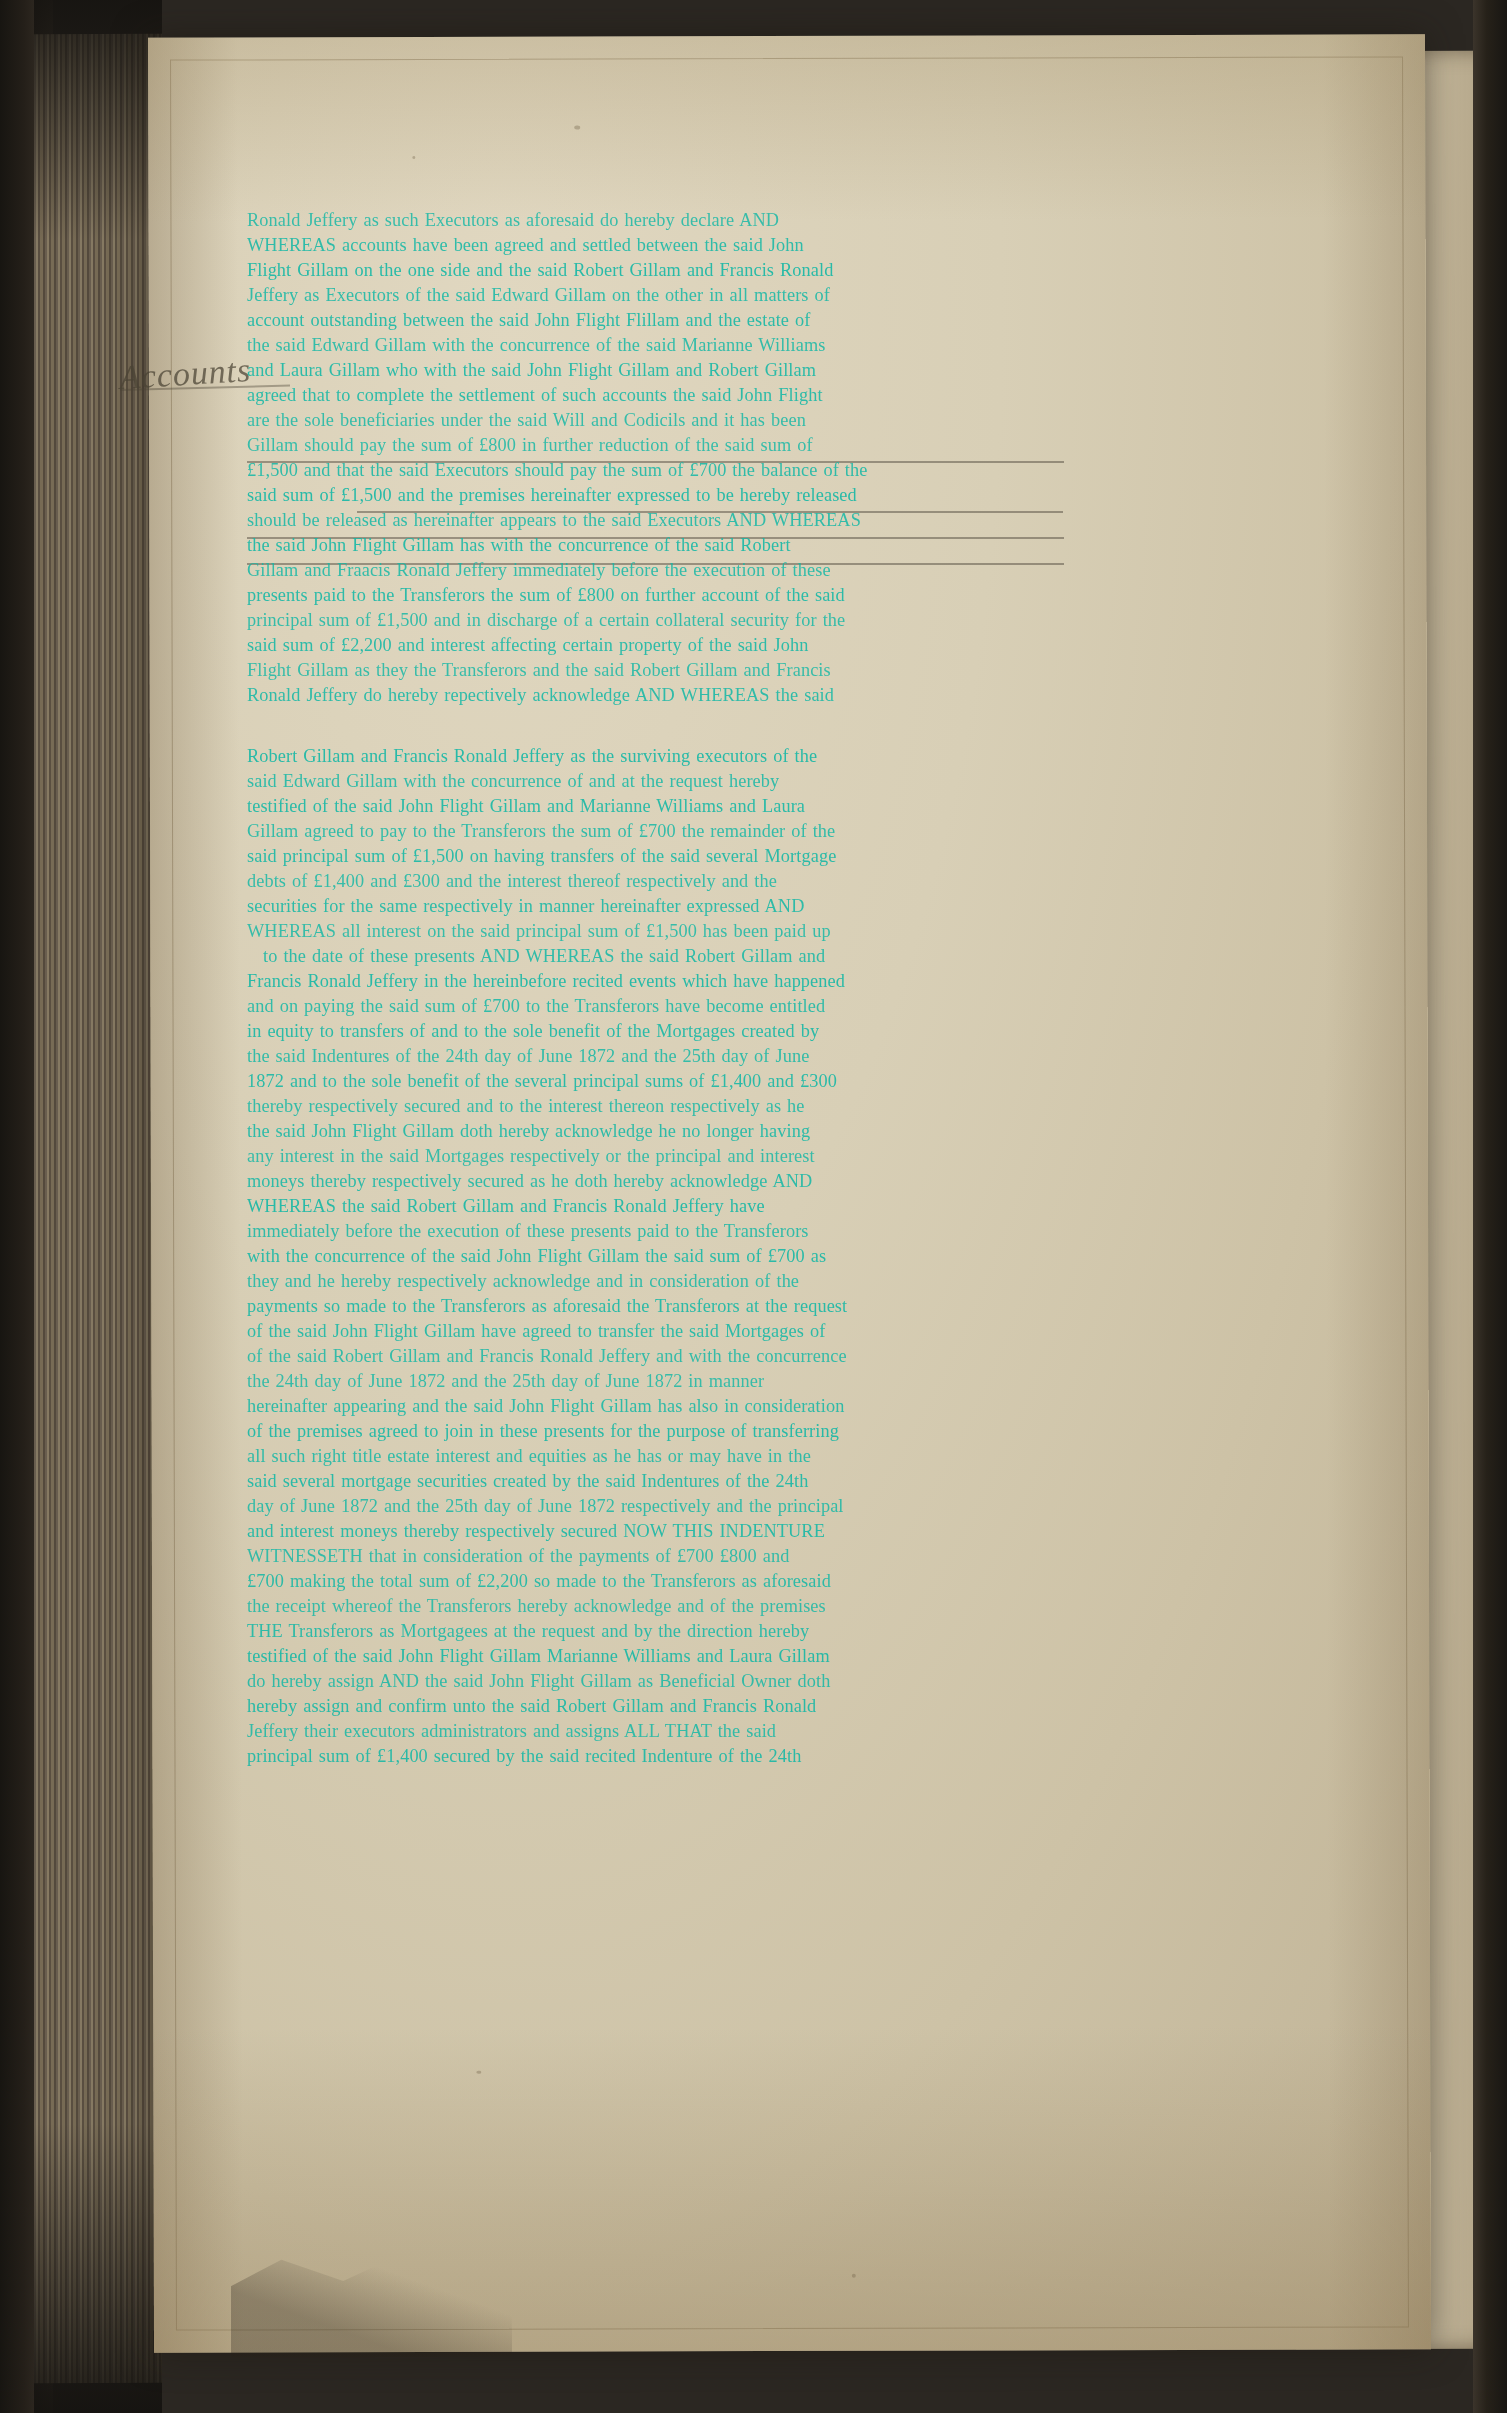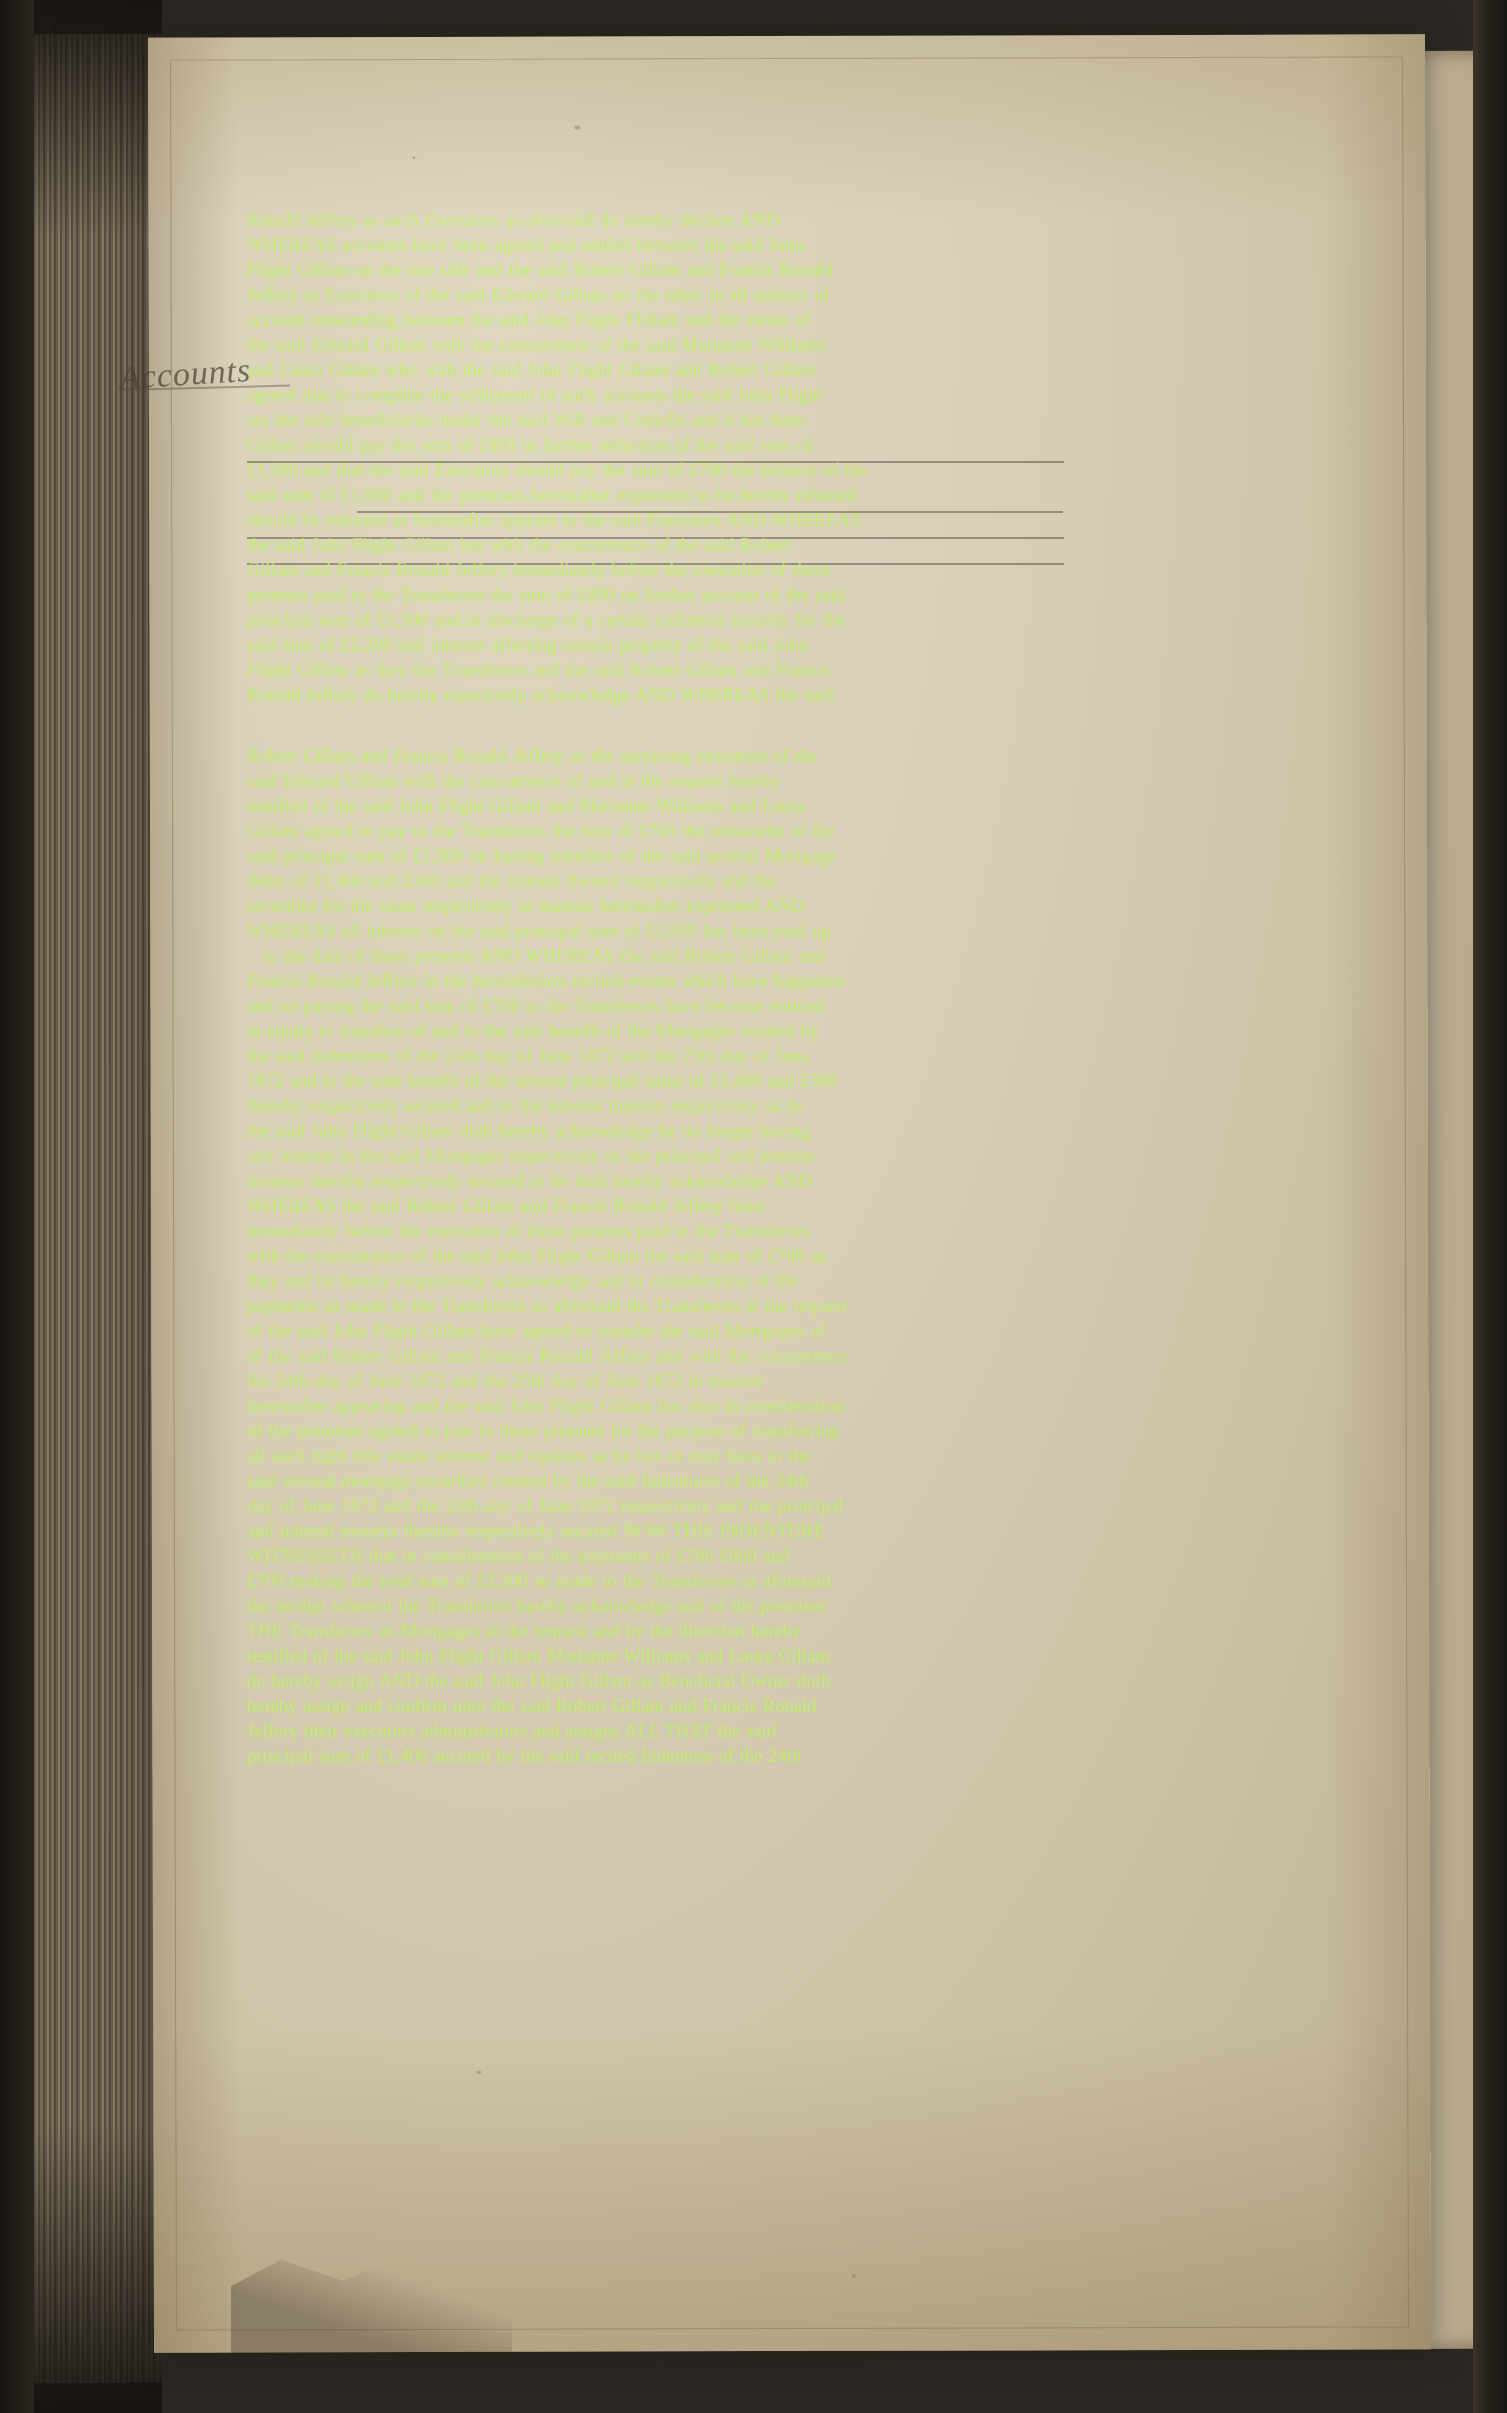--- a/index.html
+++ b/index.html
@@ -125,21 +125,21 @@
     clip-path: polygon(0% 40%, 18% 18%, 40% 36%, 62% 12%, 84% 40%, 100% 26%, 100% 100%, 0% 100%);
     opacity: .55;
   }
 
   
   .textblock {
     position: absolute;
     left: 247px;
     top: 208px;
     width: 821px;
-    color: #bef264;
+    color: #14b8a6;
     font-family: "Liberation Serif", serif;
     font-size: 18.3px;
     line-height: 25px;
     text-align: justify;
     text-justify: inter-word;
     letter-spacing: 0.1px;
     word-spacing: 1.3px;
     text-rendering: optimizeLegibility;
   }
   .textblock .line { display: block; white-space: nowrap; }
@@ -295,21 +295,21 @@
       <span class="line" style="transform: translateY(0.3px); opacity: 0.88;">the  24th  day  of  June  1872  and  the  25th  day  of  June  1872  in  manner</span>
       <span class="line" style="transform: translateY(-0.2px); opacity: 0.92;">hereinafter appearing and the said John Flight Gillam has also in consideration</span>
       <span class="line" style="transform: translateY(0px); opacity: 0.96;">of  the  premises  agreed  to  join  in  these presents for the purpose of transferring</span>
       <span class="line" style="transform: translateY(0.2px); opacity: 0.91;">all  such  right  title  estate  interest  and equities as he has or may have in the</span>
       <span class="line" style="transform: translateY(-0.3px); opacity: 0.95;">said  several  mortgage  securities  created  by  the  said  Indentures  of  the  24th</span>
       <span class="line" style="transform: translateY(-0.1px); opacity: 0.9;">day  of  June  1872  and  the  25th  day  of  June  1872 respectively and the principal</span>
       <span class="line" style="transform: translateY(0.1px); opacity: 0.94;">and interest moneys thereby respectively secured NOW THIS INDENTURE</span>
       <span class="line" style="transform: translateY(0.3px); opacity: 0.89;">WITNESSETH  that  in  consideration  of  the  payments  of  £700  £800  and</span>
       <span class="line" style="transform: translateY(-0.2px); opacity: 0.93;">£700 making the total sum of £2,200 so made to the Transferors as  aforesaid</span>
       <span class="line" style="transform: translateY(0px); opacity: 0.88;">the  receipt  whereof  the  Transferors  hereby  acknowledge and  of  the  premises</span>
-      <span class="line" style="transform: translateY(0.2px); opacity: 0.92;">THE  Transferors  as  Mortgages  at  the  request  and  by  the  direction  hereby</span>
+      <span class="line" style="transform: translateY(0.2px); opacity: 0.92;">THE  Transferors  as  Mortgagees  at  the  request  and  by  the  direction  hereby</span>
       <span class="line" style="transform: translateY(-0.3px); opacity: 0.96;">testified of the said John Flight Gillam Marianne Williams and Laura Gillam</span>
       <span class="line" style="transform: translateY(-0.1px); opacity: 0.91;">do  hereby  assign  AND  the  said  John  Flight  Gillam  as  Beneficial  Owner doth</span>
       <span class="line" style="transform: translateY(0.1px); opacity: 0.95;">hereby  assign  and  confirm  unto  the  said  Robert  Gillam  and  Francis  Ronald</span>
       <span class="line" style="transform: translateY(0.3px); opacity: 0.9;">Jeffery   their   executors   administrators   and   assigns    ALL   THAT   the   said</span>
       <span class="line" style="transform: translateY(-0.2px); opacity: 0.94;">principal  sum  of  £1,400  secured  by  the  said  recited  Indenture  of  the  24th</span>
     </div>
 
 </div>
 
 

